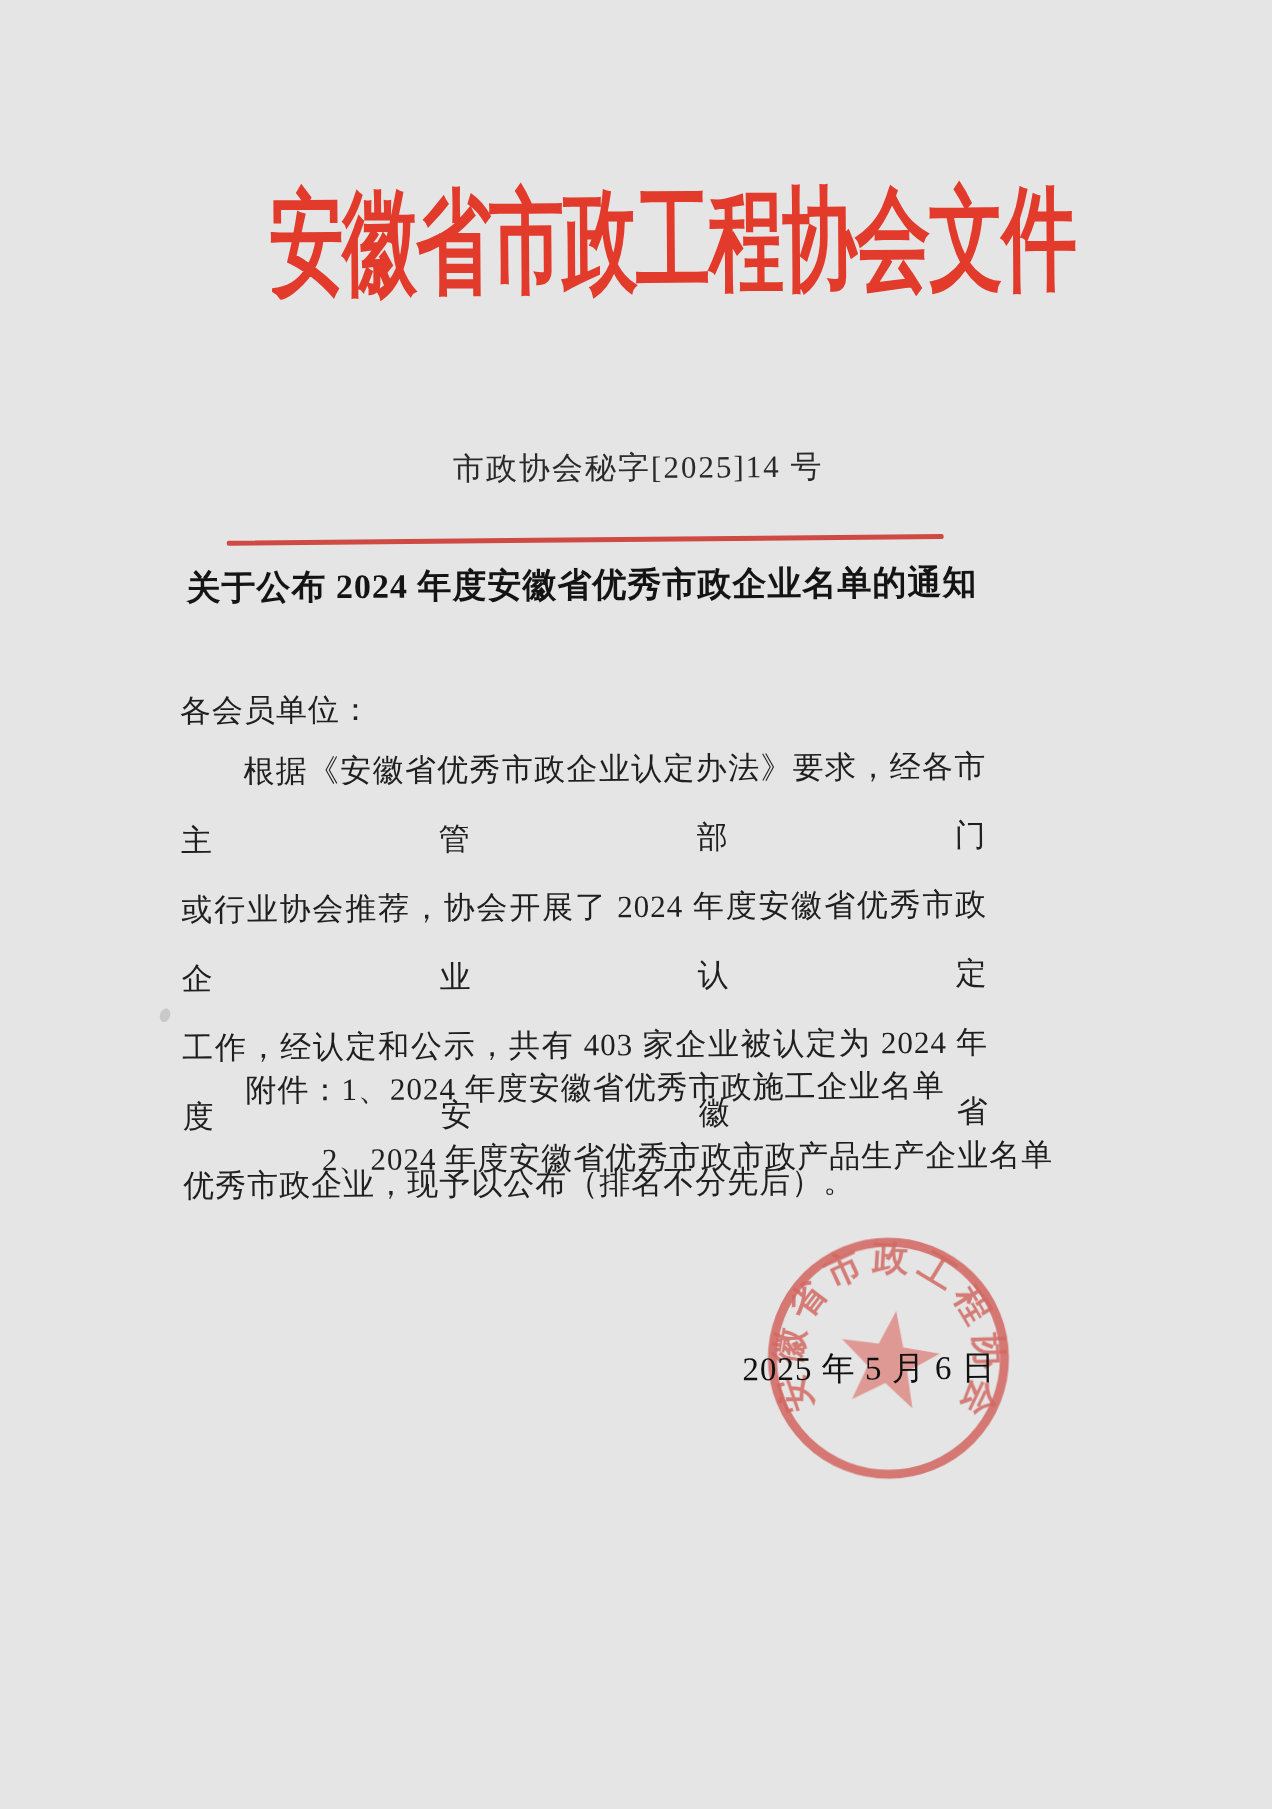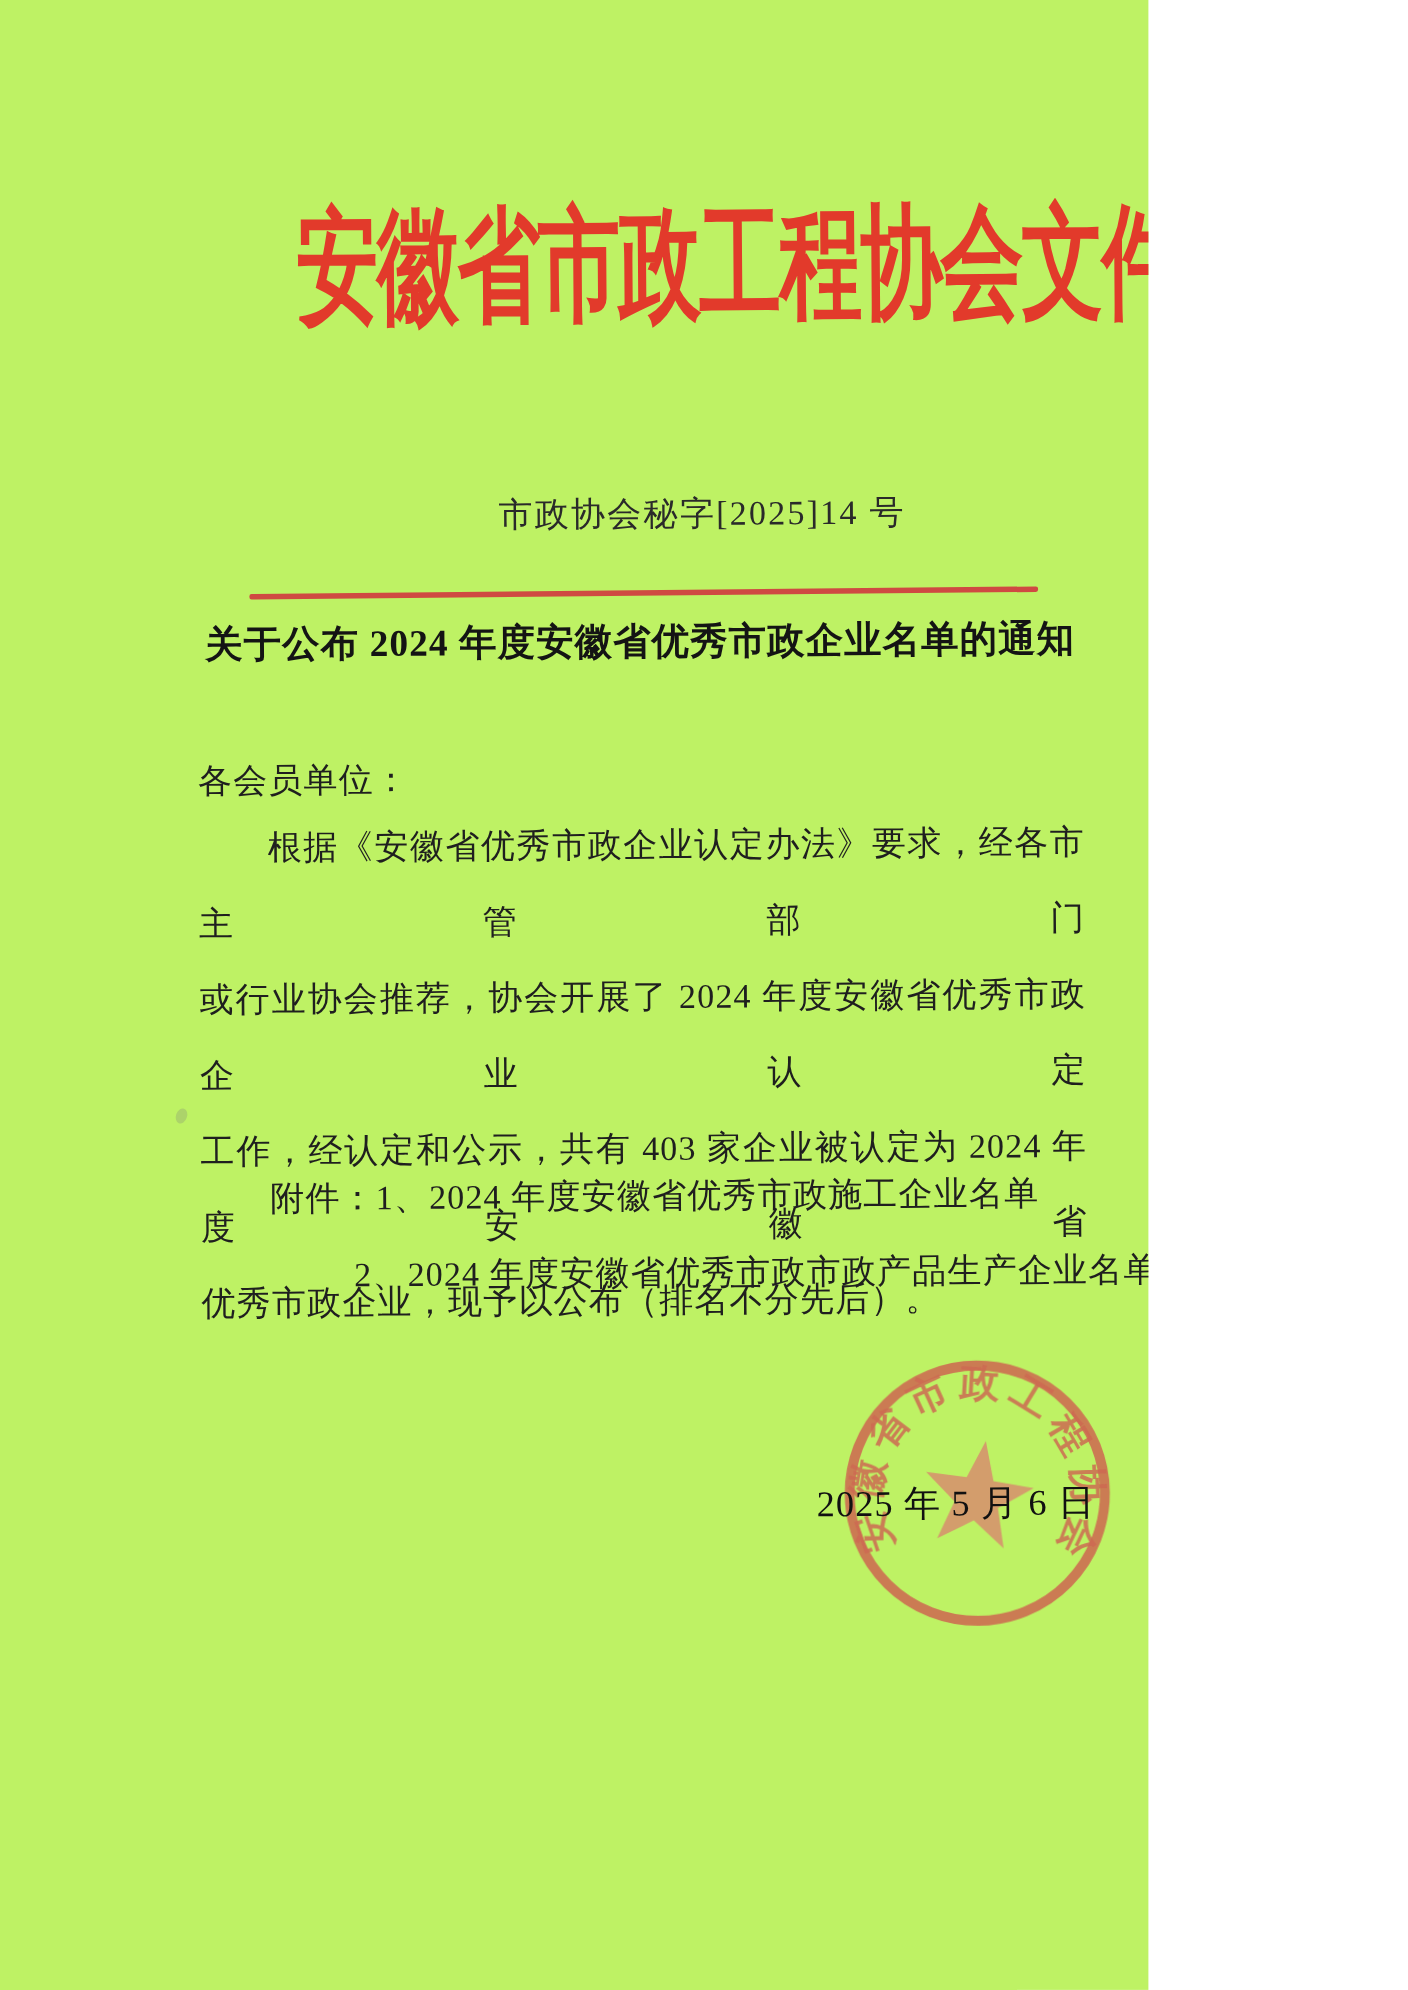--- a/index.html
+++ b/index.html
@@ -1,19 +1,19 @@
 <!DOCTYPE html>
 <html><head>
 <meta charset="utf-8">
 <style>
   html,body{margin:0;padding:0;background:#ffffff;}
   .page{
     position:relative;
-    width:1044px;height:1809px;
-    background:#bef264;
+    width:1272px;height:1809px;
+    background:#e5e5e5;
     overflow:hidden;
     font-family:"Liberation Serif","DejaVu Serif",serif;
     color:#1f1f1f;
   }
   .tilt{
     position:absolute;inset:0;
     transform:rotate(-0.4deg);
     transform-origin:50% 40%;
   }
   .header-title{

